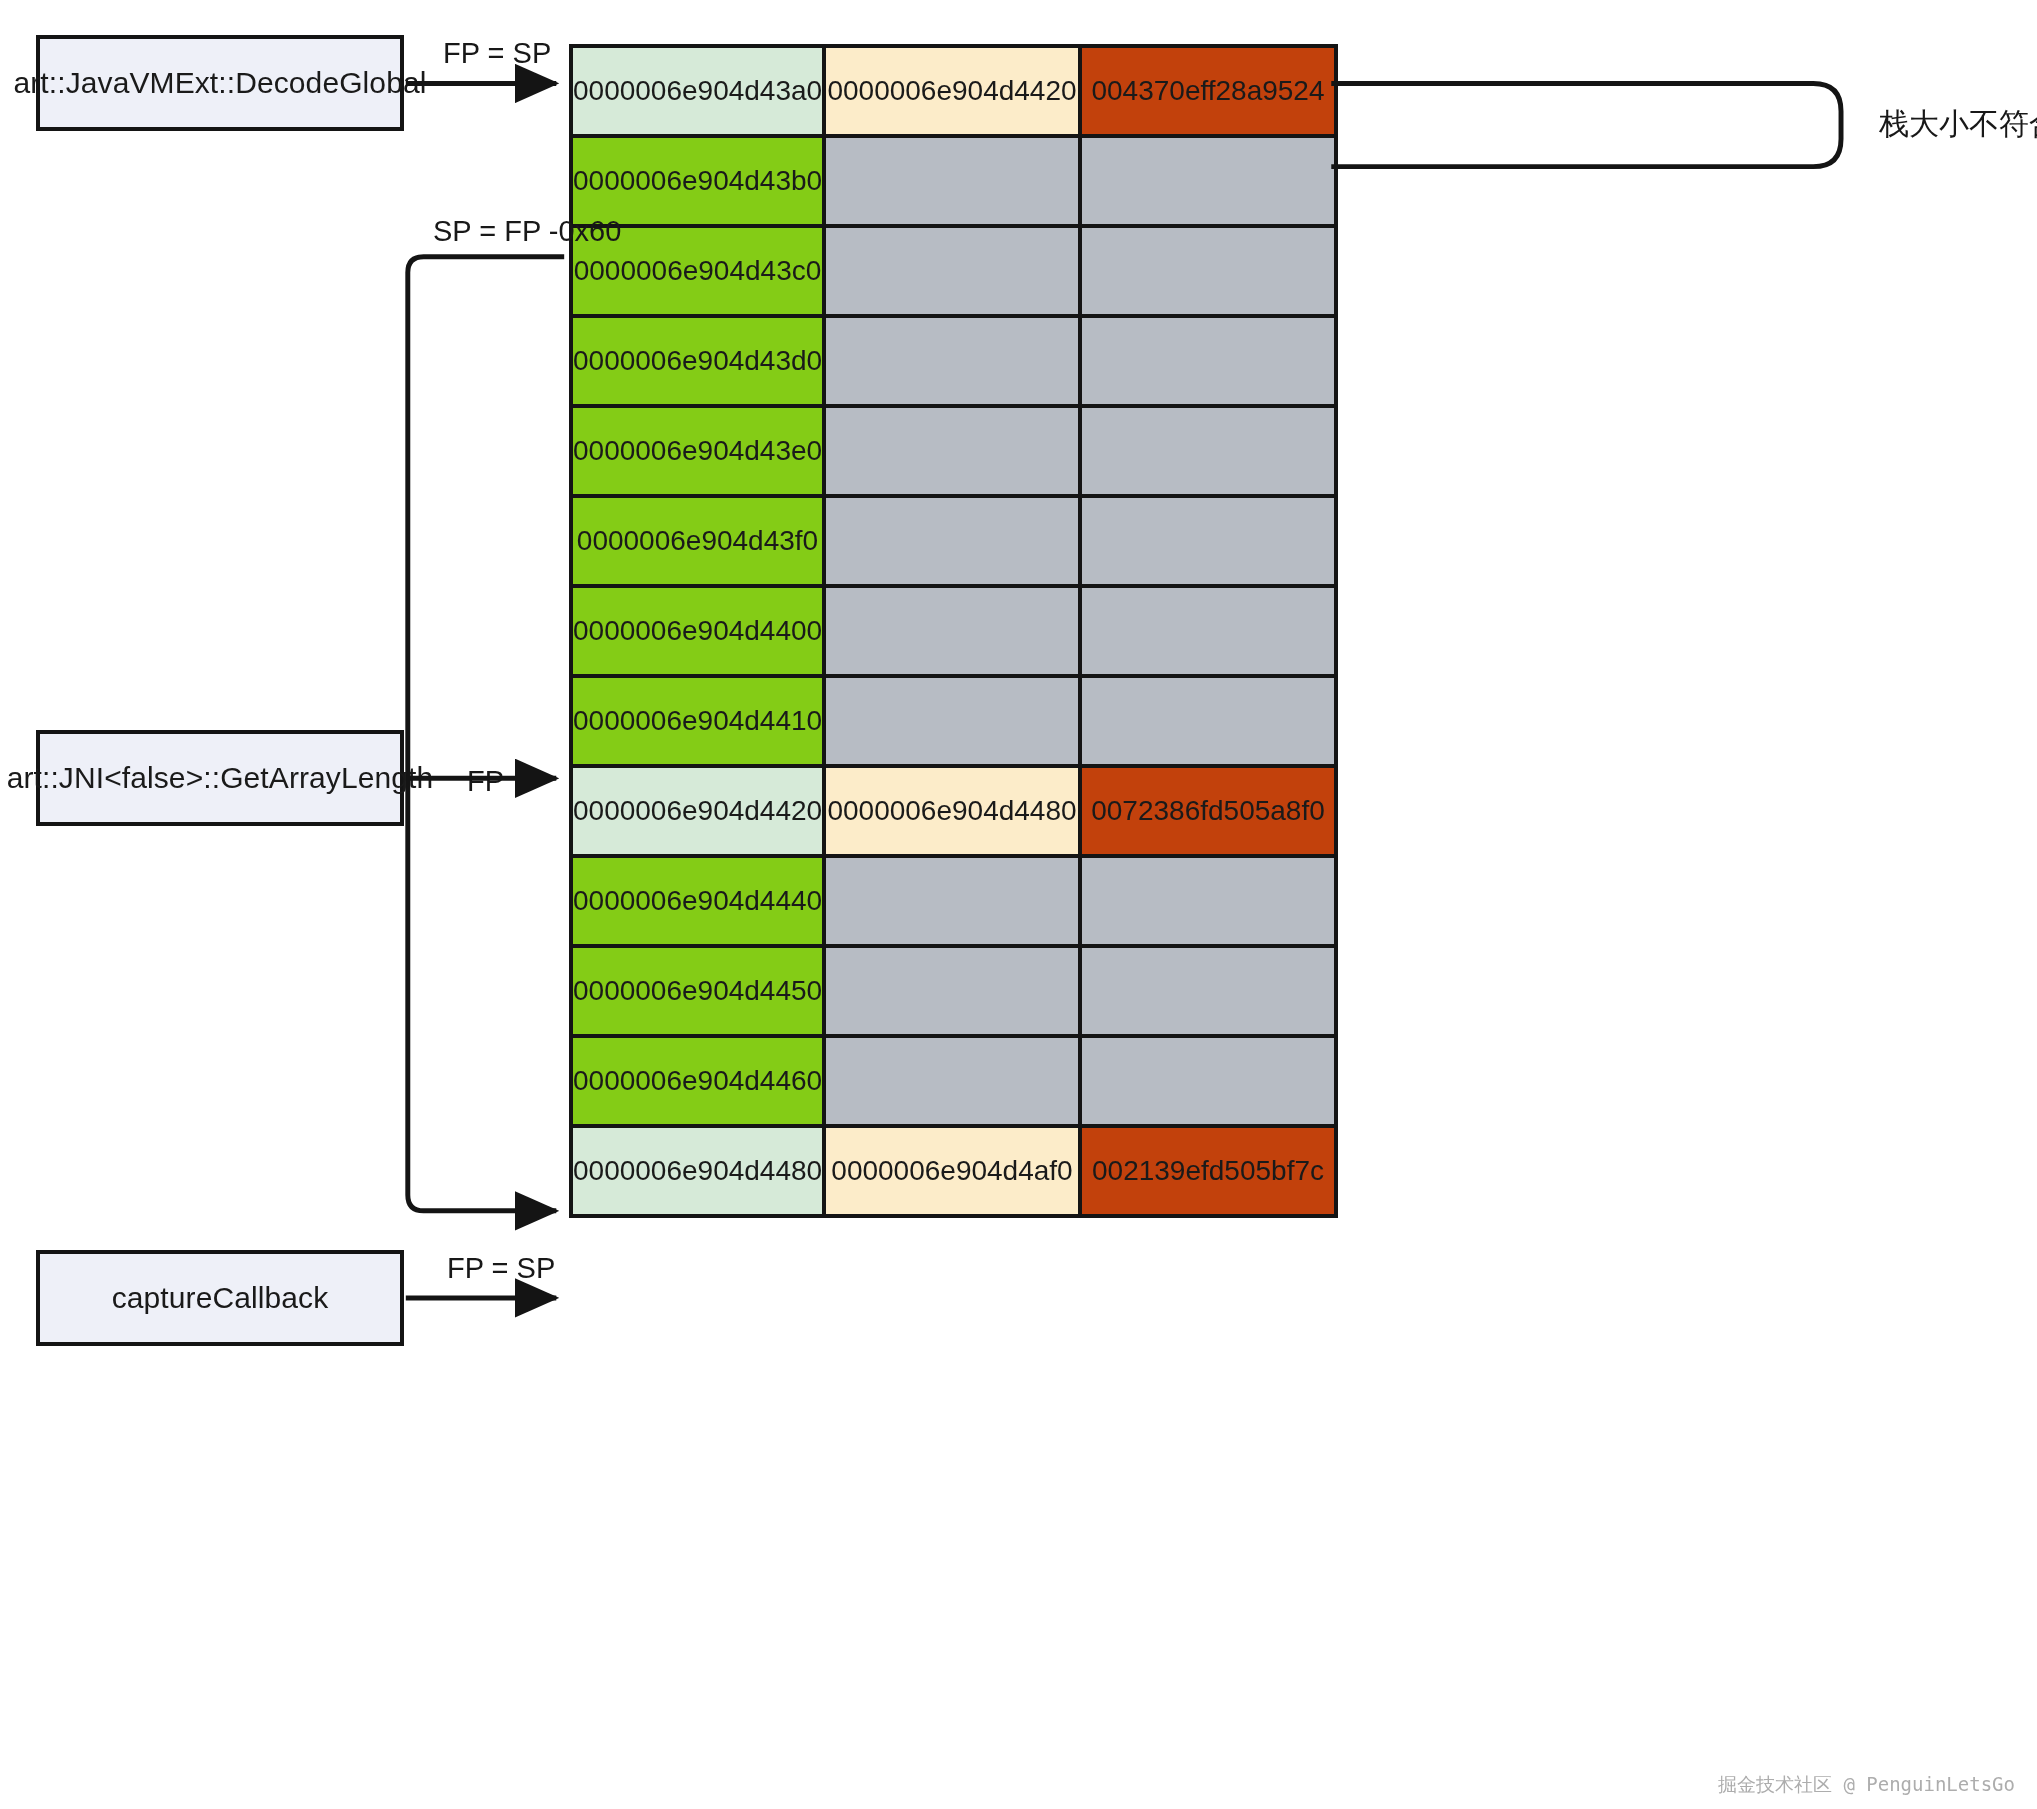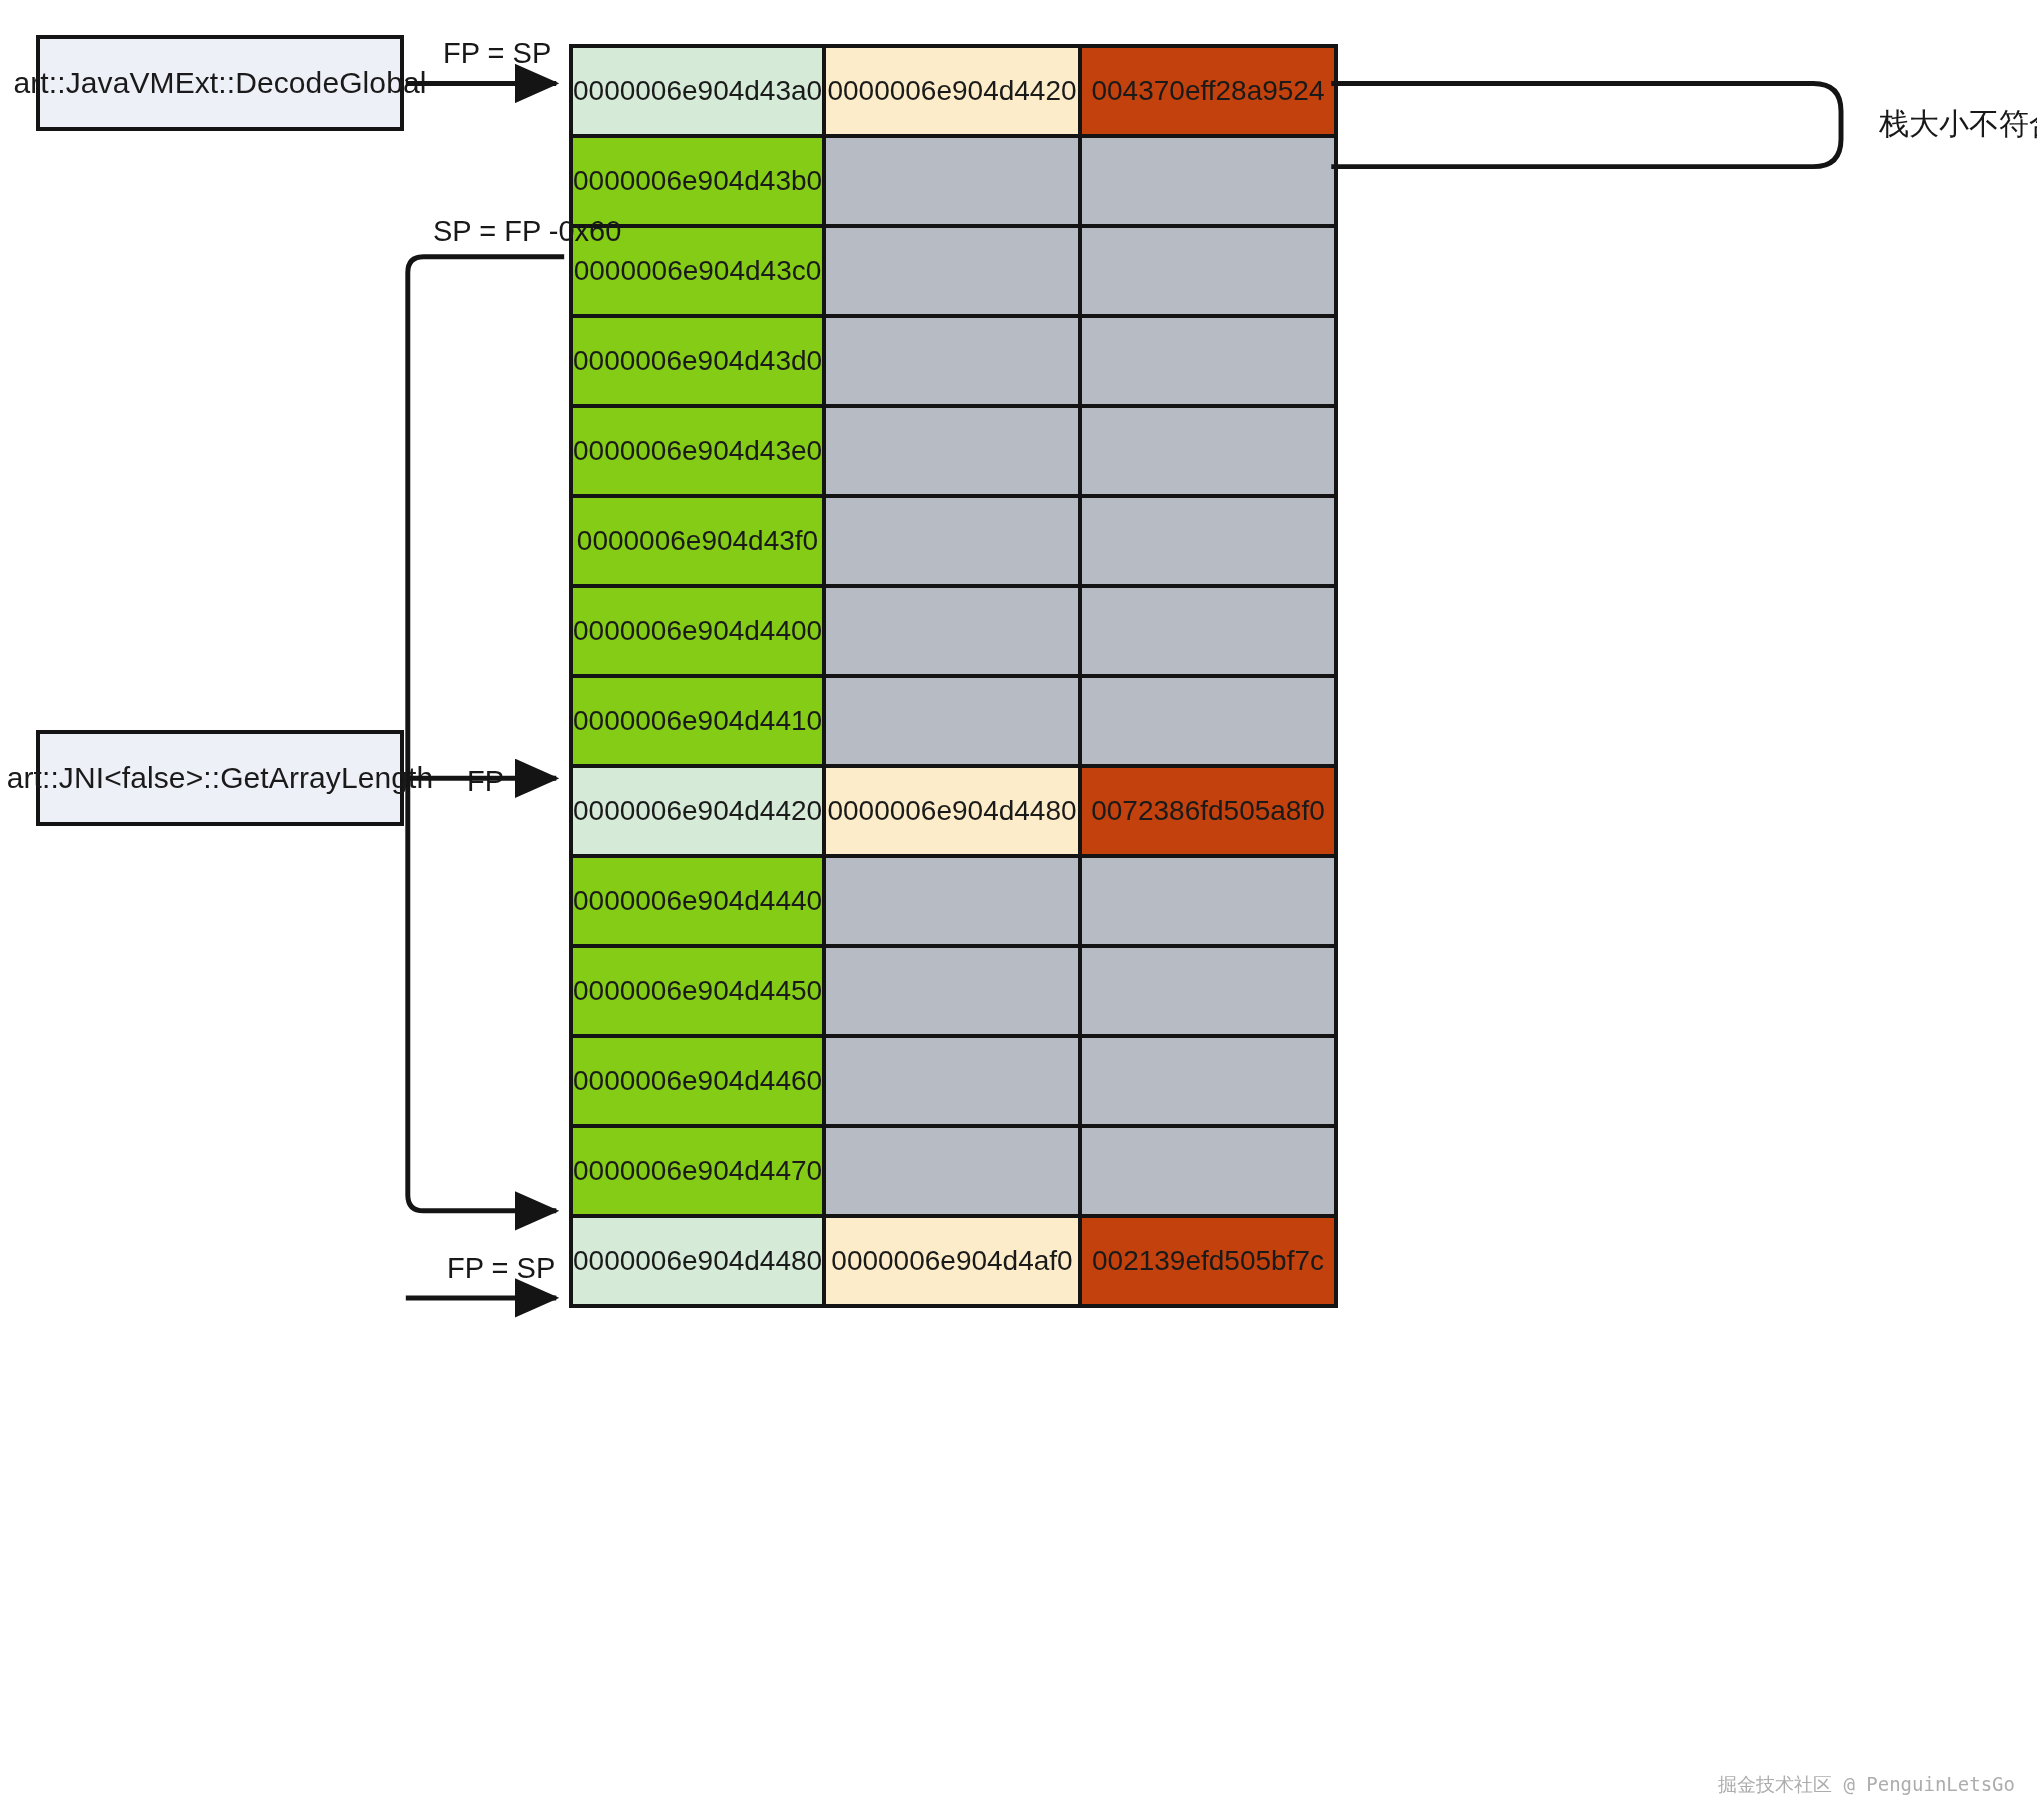--- a/index.html
+++ b/index.html
@@ -161,40 +161,38 @@
           <td class="col-addr c-addr">0000006e904d4450</td>
           <td class="col-fp c-gray"></td>
           <td class="col-lr c-gray"></td>
         </tr>
         <tr>
           <td class="col-addr c-addr">0000006e904d4460</td>
           <td class="col-fp c-gray"></td>
           <td class="col-lr c-gray"></td>
         </tr>
         <tr>
-          <td class="col-addr c-addr">0000006e904d4470</td>
-          <td class="col-fp c-gray"></td>
-          <td class="col-lr c-gray"></td>
-        </tr>
-        <tr>
           <td class="col-addr c-addr-hl">0000006e904d4480</td>
           <td class="col-fp c-fp-hl">0000006e904d4af0</td>
           <td class="col-lr c-lr-hl">002139efd505bf7c</td>
         </tr>
       </tbody>
   </table>
 
   <div class="fn-box" style="left:36px; top:35px; width:368px; height:96px;">
     <span>art::JavaVMExt::DecodeGlobal</span>
   </div>
 
   <div class="fn-box" style="left:36px; top:730px; width:368px; height:96px;">
     <span>art::JNI&lt;false&gt;::GetArrayLength</span>
   </div>
 
+  <div class="fn-box" style="left:36px; top:1250px; width:368px; height:96px;">
+    <span>captureCallback</span>
+  </div>
 
   <div class="arrow-label" style="left:443px; top:37px;">
     <span>FP = SP</span>
   </div>
 
   <div class="arrow-label" style="left:416px; top:215px;margin-left:17px;">
     <span>SP = FP -0x60</span>
   </div>
 
   <div class="arrow-label" style="left:467px; top:765px;">

